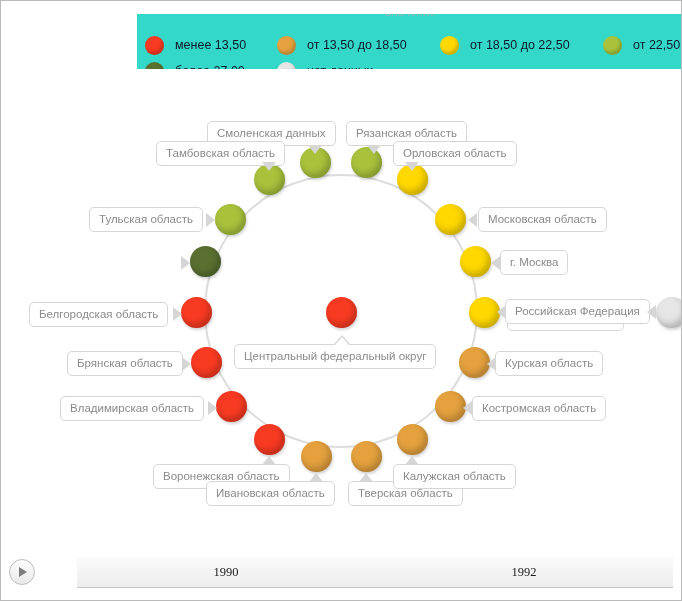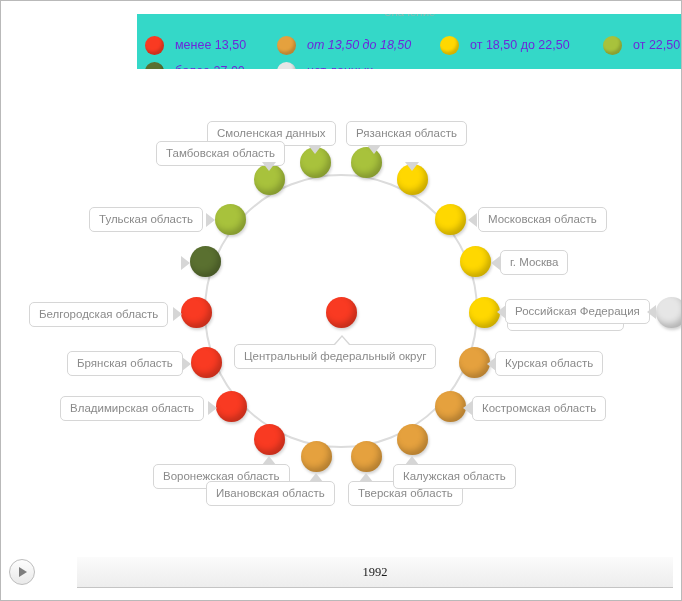--- a/index.html
+++ b/index.html
@@ -7,21 +7,21 @@
   #root{position:relative;width:682px;height:601px;overflow:hidden;background:#fff;
         border:1px solid #b9b9b9;box-sizing:border-box;}
 
   
   #legend{position:absolute;left:136px;top:13px;width:546px;height:55px;background:#34d8c8;overflow:hidden;}
   #legend-title{position:absolute;left:0;top:-8px;width:546px;text-align:center;font-size:11.5px;color:#8fb9b4;}
   .lg-row{position:absolute;left:0;width:546px;height:26px;}
   .lg-item{position:absolute;top:0;height:26px;display:flex;align-items:center;}
   .lg-dot{width:19px;height:19px;border-radius:50%;flex:0 0 19px;
           box-shadow:inset -2px -3px 3px rgba(0,0,0,.18);}
-  .lg-txt{margin-left:11px;color:#6d28d9;font-size:12.5px;white-space:nowrap;}
+  .lg-txt{margin-left:11px;color:#0f172a;font-size:12.5px;white-space:nowrap;}
 
   
   #diagram{position:absolute;left:0;top:68px;width:680px;height:478px;}
   #ringsvg{position:absolute;left:0;top:0;}
   .node{position:absolute;border-radius:50%;
         box-shadow:inset -3px -4px 6px rgba(0,0,0,.22), 1px 2px 3px rgba(0,0,0,.18);}
 
   .callout{position:absolute;background:#fff;border:1px solid #d6d6d6;border-radius:5px;
            color:#8a8a8a;font-size:11.5px;white-space:nowrap;padding:4px 9px 5px 9px;
            line-height:14px;}
@@ -47,21 +47,21 @@
 <div id="root">
 
   <div id="legend">
     <div id="legend-title">Значение</div>
 
     <div class="lg-row" style="top:18px;">
       <div class="lg-item" style="left:8px;">
         <span class="lg-dot" style="background:#f93a22"></span>
         <span class="lg-txt">менее 13,50</span>
       </div>
-      <div class="lg-item" style="left:140px;font-style:italic;">
+      <div class="lg-item" style="left:140px;">
         <span class="lg-dot" style="background:#e5a13e"></span>
         <span class="lg-txt">от 13,50 до 18,50</span>
       </div>
       <div class="lg-item" style="left:303px;">
         <span class="lg-dot" style="background:#ffd800"></span>
         <span class="lg-txt">от 18,50 до 22,50</span>
       </div>
       <div class="lg-item" style="left:466px;">
         <span class="lg-dot" style="background:#a8c23c"></span>
         <span class="lg-txt">от 22,50 до 27,00</span>
@@ -121,20 +121,23 @@
     <div class="callout" style="left:345px;top:52px;">
       <span>Рязанская область</span>
     </div>
     <div class="tail" style="left:366px;top:76px;border-left:7px solid transparent;border-right:7px solid transparent;border-top:9px solid #d6d6d6;"></div>
 
     <div class="callout" style="left:155px;top:72px;">
       <span>Тамбовская область</span>
     </div>
     <div class="tail" style="left:261px;top:93px;border-left:7px solid transparent;border-right:7px solid transparent;border-top:9px solid #d6d6d6;"></div>
 
+    <div class="callout" style="left:392px;top:72px;">
+      <span>Орловская область</span>
+    </div>
     <div class="tail" style="left:404px;top:93px;border-left:7px solid transparent;border-right:7px solid transparent;border-top:9px solid #d6d6d6;"></div>
 
     <div class="callout" style="left:88px;top:138px;">
       <span>Тульская область</span>
     </div>
     <div class="tail" style="left:205px;top:144px;border-top:7px solid transparent;border-bottom:7px solid transparent;border-left:9px solid #d6d6d6;"></div>
 
     <div class="tail" style="left:180px;top:187px;border-top:7px solid transparent;border-bottom:7px solid transparent;border-left:9px solid #d6d6d6;"></div>
 
     <div class="callout" style="left:28px;top:233px;">
@@ -200,17 +203,18 @@
       <span>Калужская область</span>
     </div>
     <div class="tail" style="left:404px;top:387px;border-left:7px solid transparent;border-right:7px solid transparent;border-bottom:9px solid #d6d6d6;"></div>
   </div>
 
   <div id="timeline">
     <div id="play">
       <span class="tri"></span>
     </div>
     <div id="track">
+      <div class="yearcell">1990</div>
       <div class="yearcell">1992</div>
     </div>
   </div>
 
 </div>
 
 </body></html>

